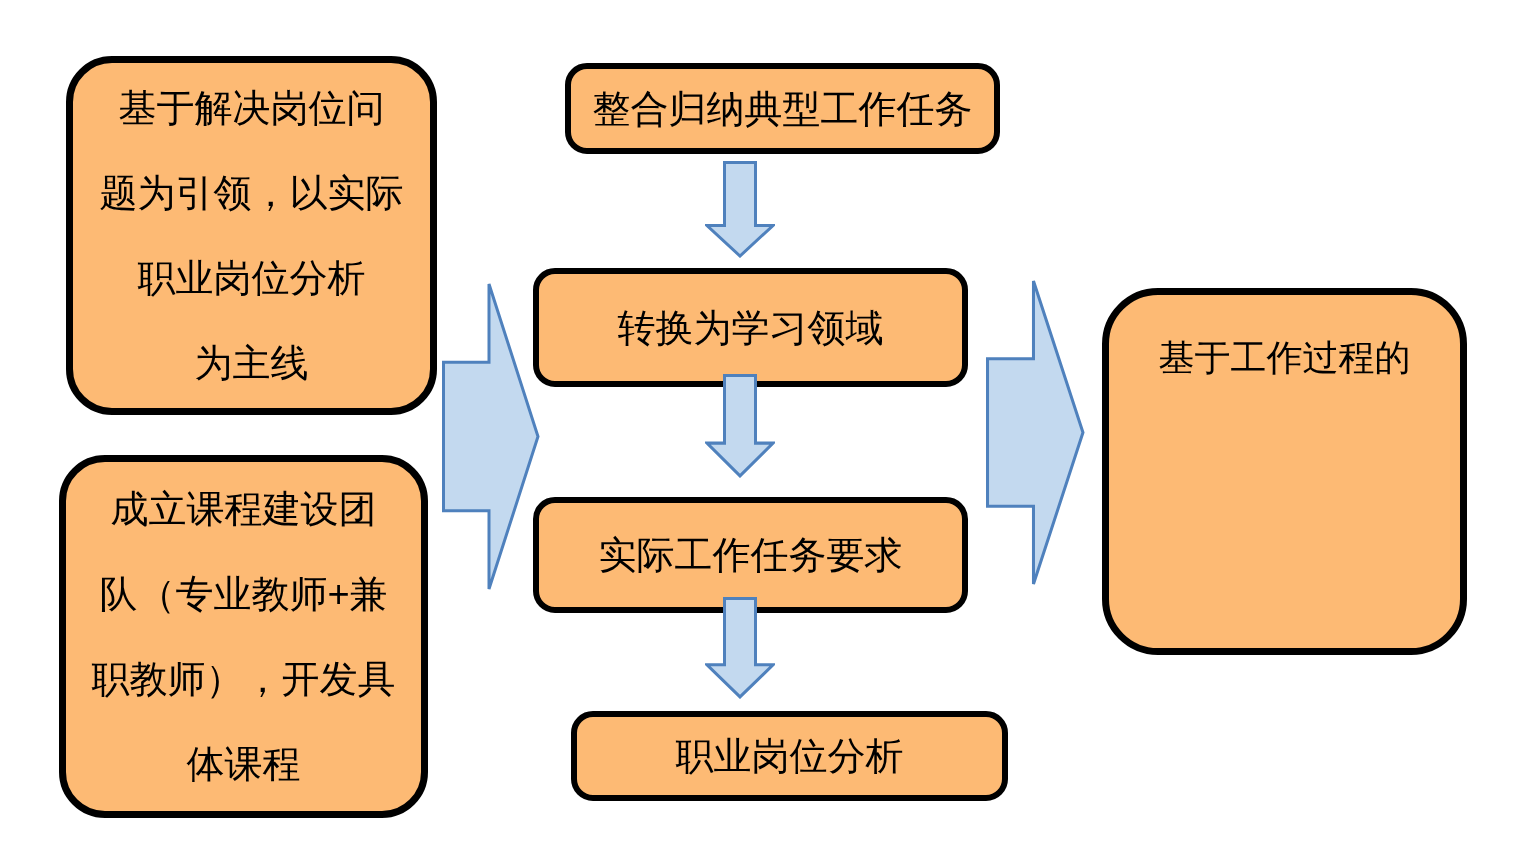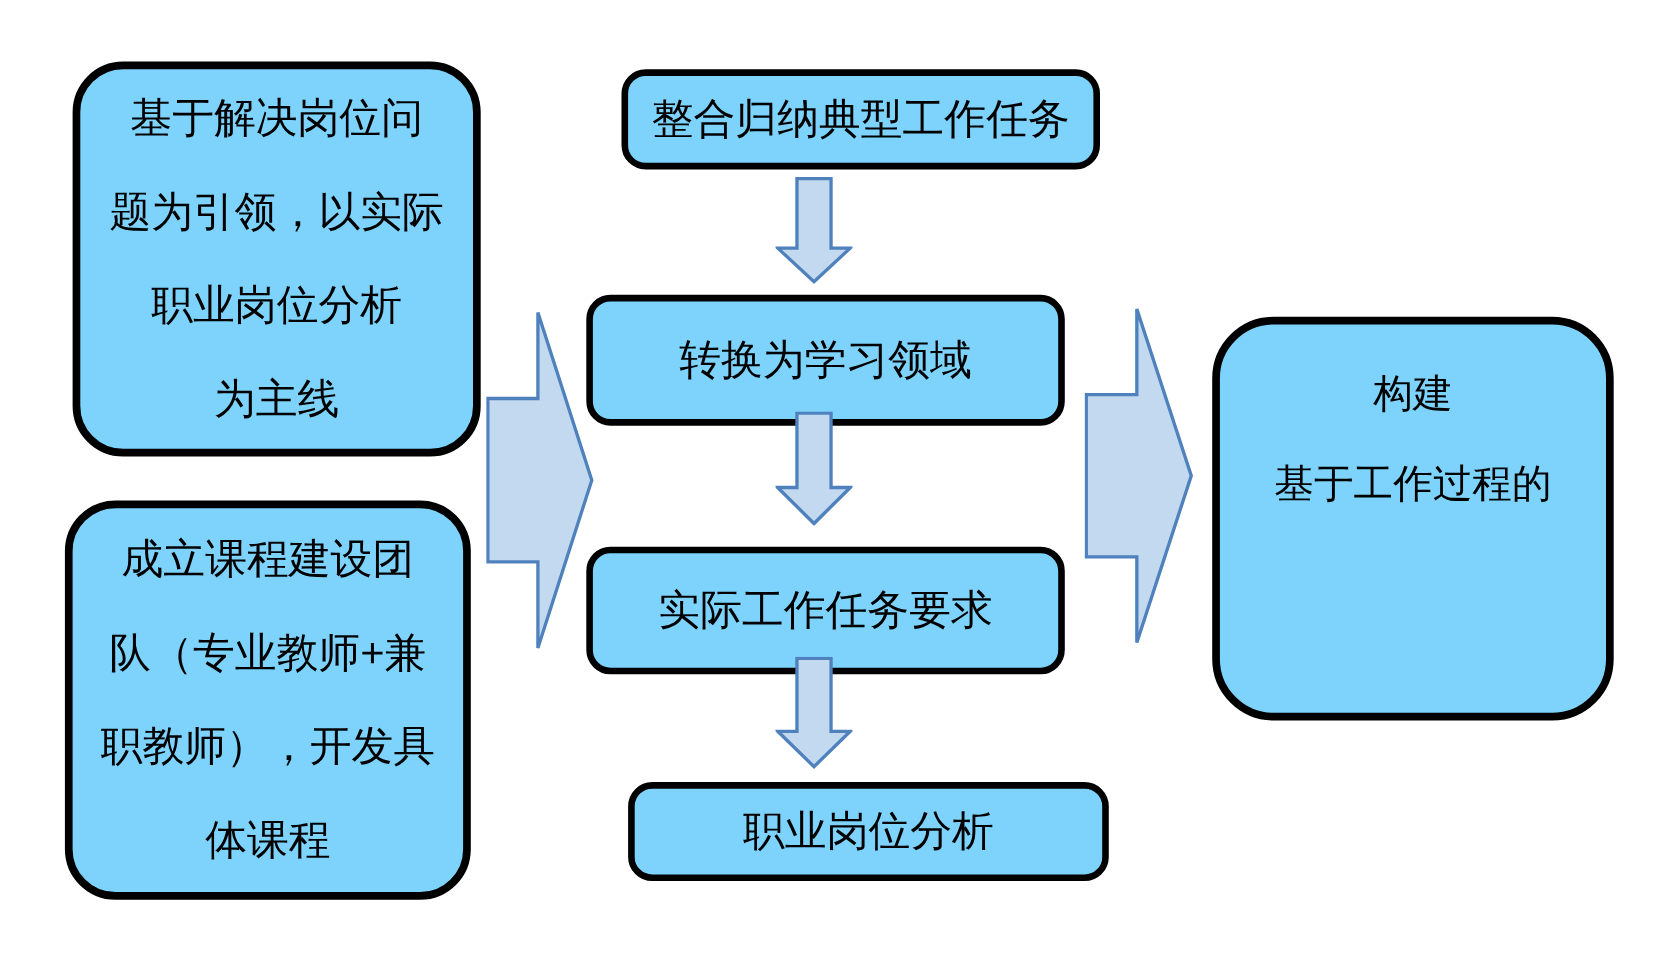--- a/index.html
+++ b/index.html
@@ -8,21 +8,21 @@
     width: 1526px;
     height: 868px;
     background: #ffffff;
     font-family: "Liberation Sans", sans-serif;
     color: #000000;
     overflow: hidden;
   }
   .box {
     position: absolute;
     box-sizing: border-box;
-    background: #7dd3fc;
+    background: #fdba74;
     border: 6px solid #000000;
     display: flex;
     flex-direction: column;
     align-items: center;
     justify-content: center;
     text-align: center;
   }
   .left-box {
     border-radius: 46px;
     border-width: 7px;
@@ -123,17 +123,16 @@
     <div>职业岗位分析</div>
   </div>
 
   <div class="arrow" id="right-arrow-2">
     <svg viewBox="0 0 98 308" preserveAspectRatio="none" aria-hidden="true">
       <polygon points="1.5,80 47,80 47,2 96,154 47,306 47,228 1.5,228"></polygon>
     </svg>
   </div>
 
   <div class="box result-box" id="result-box">
-    <div>构建</div>
     <div>基于工作过程的</div>
   </div>
 
 </div>
 
 </body></html>

